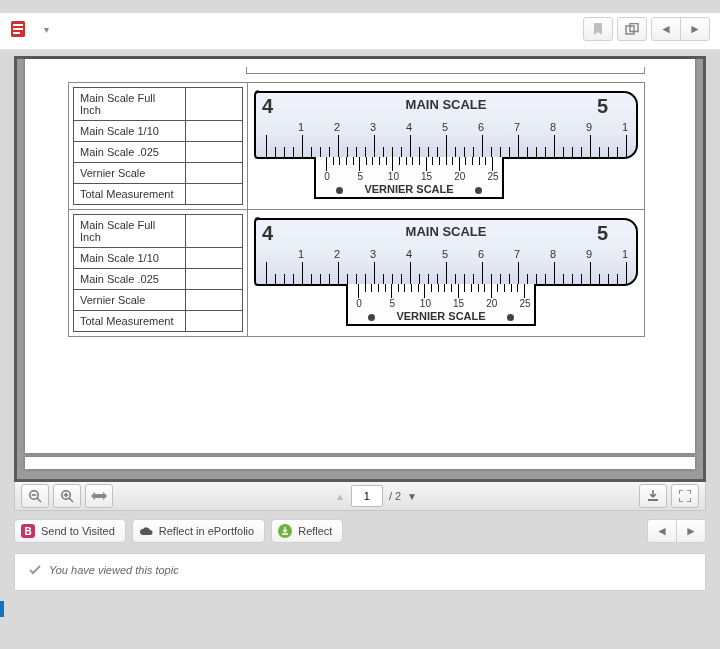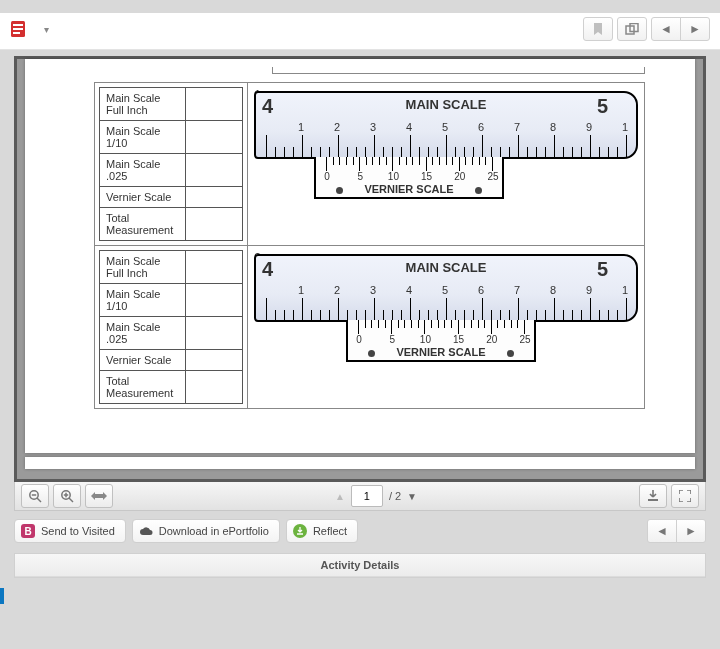--- a/index.html
+++ b/index.html
@@ -70,21 +70,21 @@
     padding-top: 6px;
   }
   .pdf-frame {
     border: 3px solid #5a5a5a;
     background: #9a9a9a;
     padding: 0 8px 2px;
   }
   .pdf-page {
     background: #fff;
     min-height: 378px;
-    padding: 8px 50px 8px 69px;
+    padding: 8px 50px 8px 43px;
     box-shadow: 0 0 3px rgba(0,0,0,.3);
     position: relative;
   }
   
   .ws-row {
     display: flex;
     border: 1px solid #888;
     margin-top: 8px;
   }
   .ws-table-cell {
@@ -661,36 +661,43 @@
       <div class="pill">
         <span class="ic" style="background:#c0366b;">B</span>
         <span>Send to Visited</span>
       </div>
       <div class="pill">
         <span style="width:14px;height:10px;">
           <svg viewBox="0 0 14 10">
               <path d="M4 9a3 3 0 010-6 4 4 0 017 1 2.5 2.5 0 010 5z" fill="#555"></path>
             </svg>
         </span>
-        <span>Download in ePortfolio</span>
+        <span>Reflect in ePortfolio</span>
       </div>
       <div class="pill">
         <span class="ic" style="background:#6cb33f;border-radius:50%;">
           <svg width="10" height="10" viewBox="0 0 10 10">
               <path d="M5 1v5M5 6 3 4M5 6 7 4M2 8h6" stroke="#fff" stroke-width="1.3" fill="none"></path>
             </svg>
         </span>
         <span>Reflect</span>
       </div>
     </div>
     <div class="action-right">
       <div class="top-btn">◄</div>
       <div class="top-btn">►</div>
     </div>
   </div>
 
   <div class="activity">
-    <div class="activity-hdr">Activity Details</div>
+    <div class="activity-body">
+      <span class="check">
+        <svg viewBox="0 0 12 12">
+            <path d="M1 6l3 3 7-7" fill="none" stroke="#9a9a9a" stroke-width="2"></path>
+          </svg>
+      </span>
+      <span>You have viewed this topic</span>
+    </div>
   </div>
 
 
   <div class="bottom-strip"></div>
 </div>
 
 </body></html>

